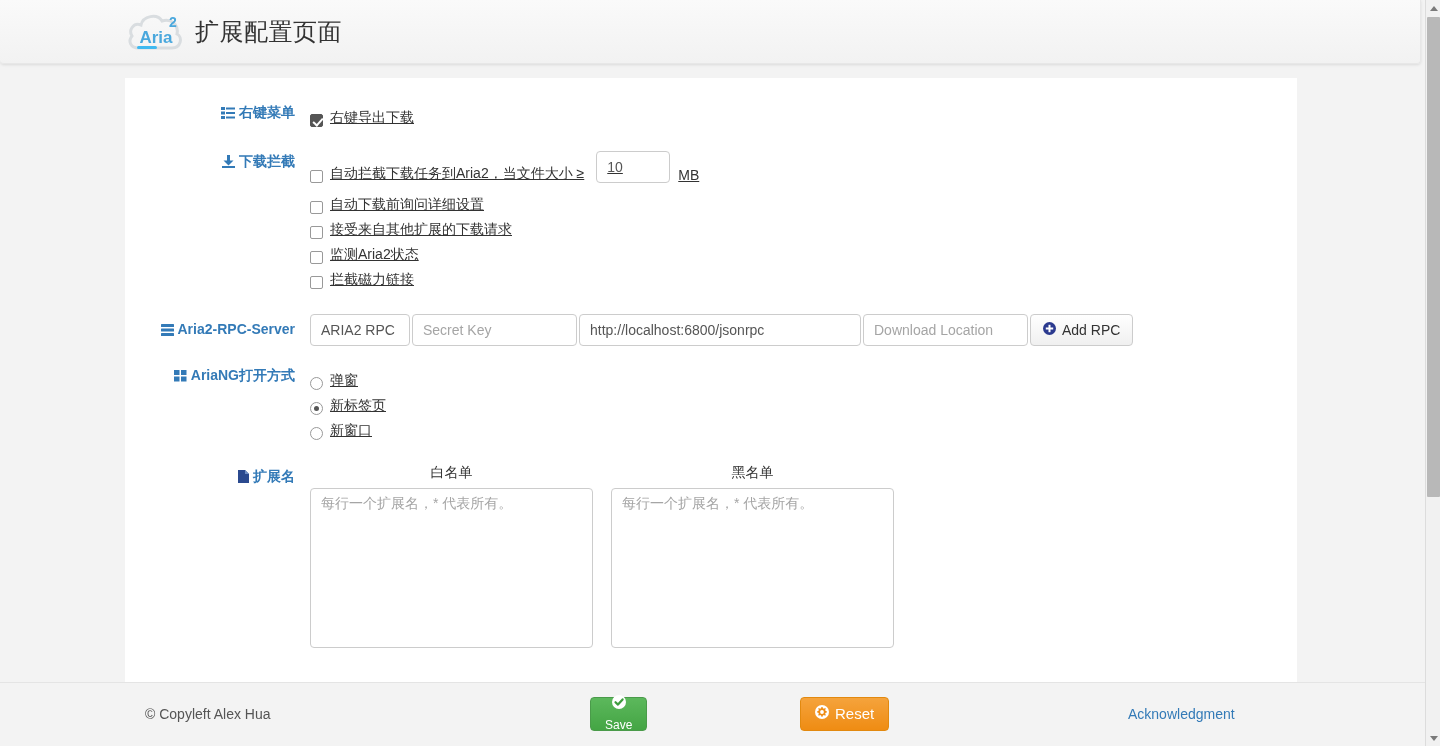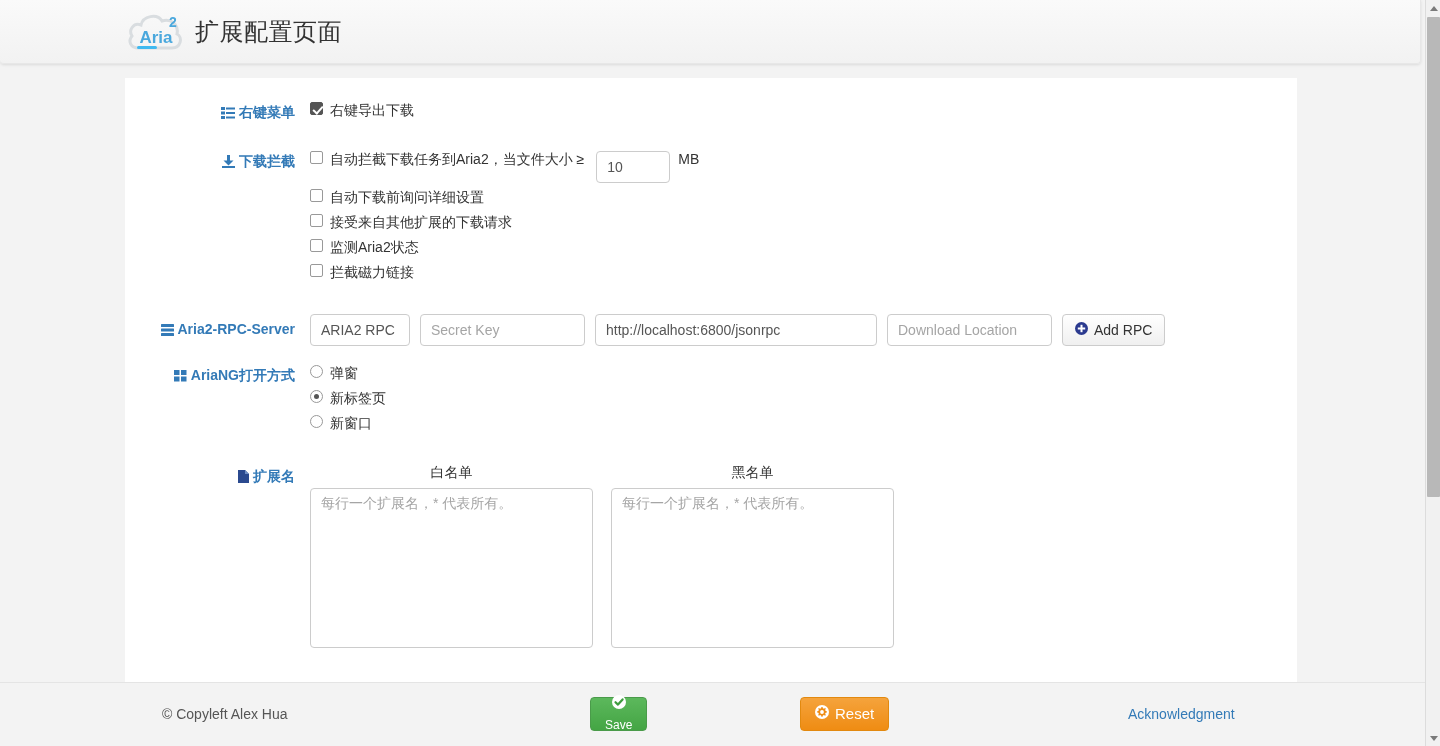--- a/index.html
+++ b/index.html
@@ -76,23 +76,24 @@
   .ctrl-label .lbl-icon {
     display: inline-block;
     vertical-align: -2px;
     margin-right: 4px;
   }
   .ctrl-body { flex: 1 1 auto; }
 
   
   .cb-row {
     display: flex;
-    align-items: flex-start;
+    align-items: flex-end;
     height: 25px;
     margin-bottom: 0;
+    text-decoration: underline;
   }
   .cb-row + .cb-row { margin-top: 0; }
   .cb-box {
     width: 13px; height: 13px;
     border: 1px solid #999;
     background: #fff;
     border-radius: 2px;
     flex: 0 0 auto;
     margin-right: 7px;
     position: relative;
@@ -139,21 +140,21 @@
     font-size: 14px;
     font-family: "Liberation Sans", "DejaVu Sans", sans-serif;
     color: #555;
     background: #fff;
     outline: none;
   }
   .inp::placeholder { color: #a5a5a5; }
   .inp-size { width: 74px; margin: 0 8px 0 12px; }
   .unit { font-size: 14px; color: #333; }
 
-  .rpc-inputs { display: flex; align-items: center; gap: 10px; }
+  .rpc-inputs { display: flex; align-items: center; gap: 2px; }
   .inp-name { width: 100px; }
   .inp-secret { width: 165px; }
   .inp-url { width: 282px; }
   .inp-loc { width: 165px; }
 
   .btn {
     border-radius: 4px;
     font-size: 14px;
     font-family: "Liberation Sans", "DejaVu Sans", sans-serif;
     cursor: pointer;
@@ -196,21 +197,21 @@
     left: 0; top: 682px;
     width: 1425px;
     height: 62px;
     background: #f3f3f3;
     border-top: 1px solid #e4e4e4;
     display: flex;
     align-items: center;
   }
   .copyright {
     position: absolute;
-    left: 162px;
+    left: 145px;
     font-size: 14px;
     color: #555;
   }
   .btn-save {
     position: absolute;
     left: 590px;
     height: 34px;
     padding: 0 14px;
     background: linear-gradient(to bottom,#5cb85c 0%,#44a544 100%);
     border: 1px solid #4a9b4a;

